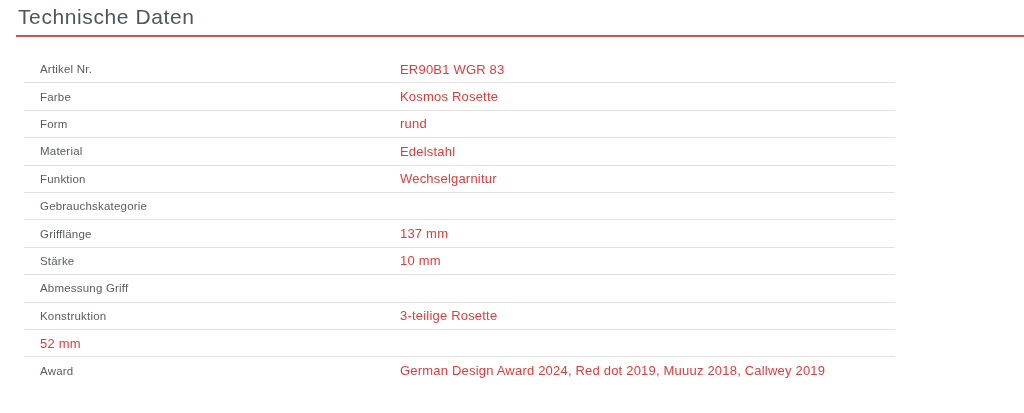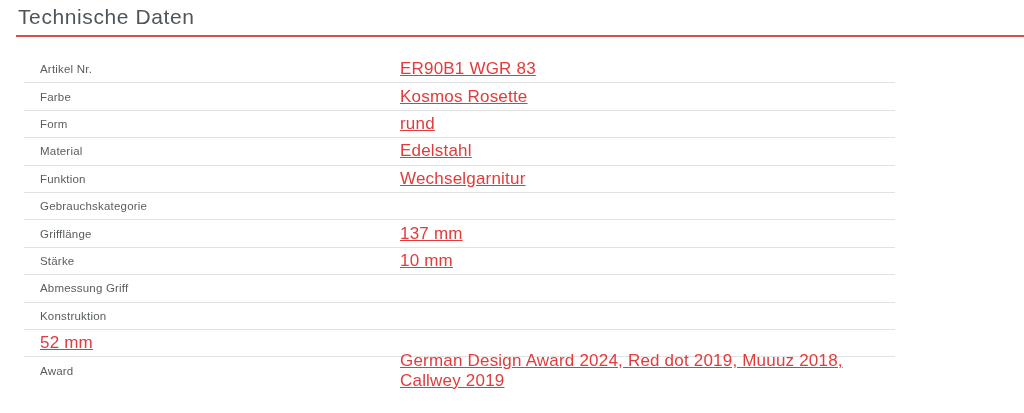--- a/index.html
+++ b/index.html
@@ -48,24 +48,23 @@
   }
   .spec-label {
     width: 360px;
     flex: 0 0 360px;
     font-size: 11.5px;
     color: #585d60;
     letter-spacing: 0.2px;
   }
   .spec-value {
     flex: 1;
-    font-size: 17px;
+    font-size: 13px;
     color: #e23b3b;
     letter-spacing: 0.2px;
-    text-decoration: underline;
   }
 </style>
 </head>
 <body>
 
 <div class="page">
 
   <h2 class="section-title">Technische Daten</h2>
 
   <hr class="red-rule">
@@ -110,20 +109,21 @@
     <span class="spec-label">Stärke</span>
     <span class="spec-value">10 mm</span>
   </div>
 
   <div class="spec-row">
     <span class="spec-label">Abmessung Griff</span>
   </div>
 
   <div class="spec-row">
     <span class="spec-label">Konstruktion</span>
+    <span class="spec-value">3-teilige Rosette</span>
   </div>
 
   <div class="spec-row">
     <span class="spec-value">52 mm</span>
   </div>
 
   <div class="spec-row">
     <span class="spec-label">Award</span>
     <span class="spec-value">German Design Award 2024, Red dot 2019, Muuuz 2018, Callwey 2019</span>
   </div>

